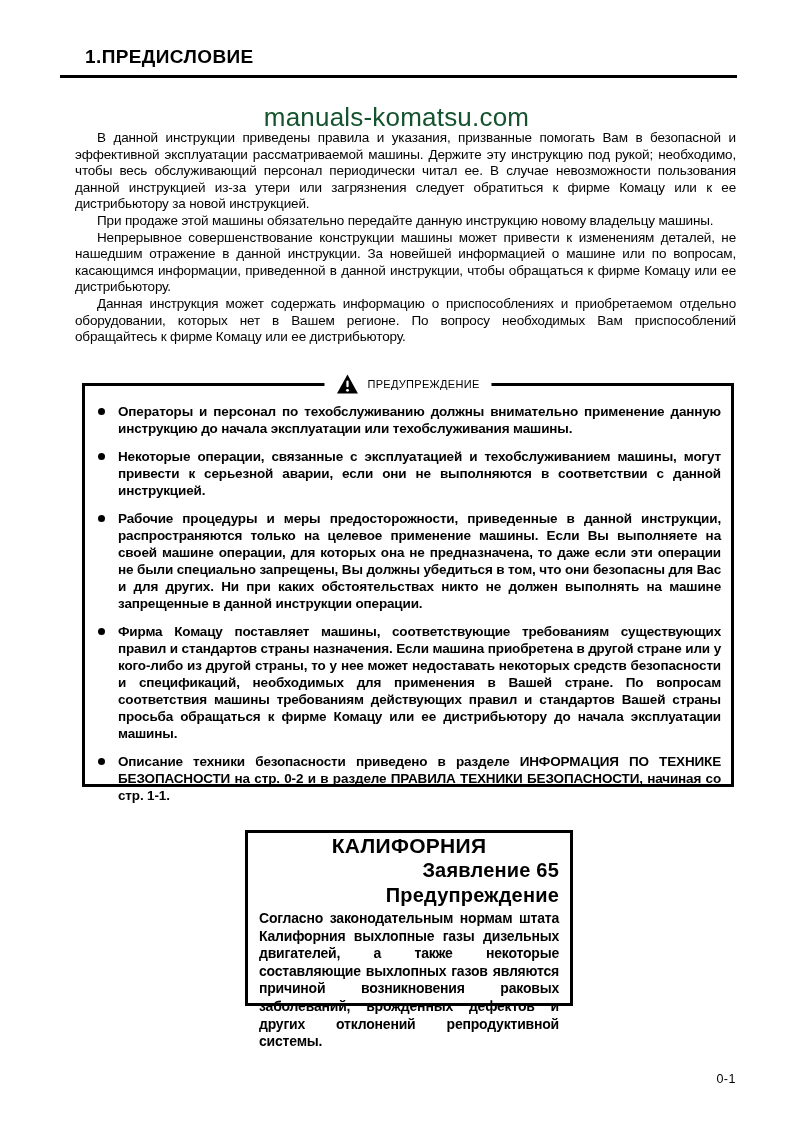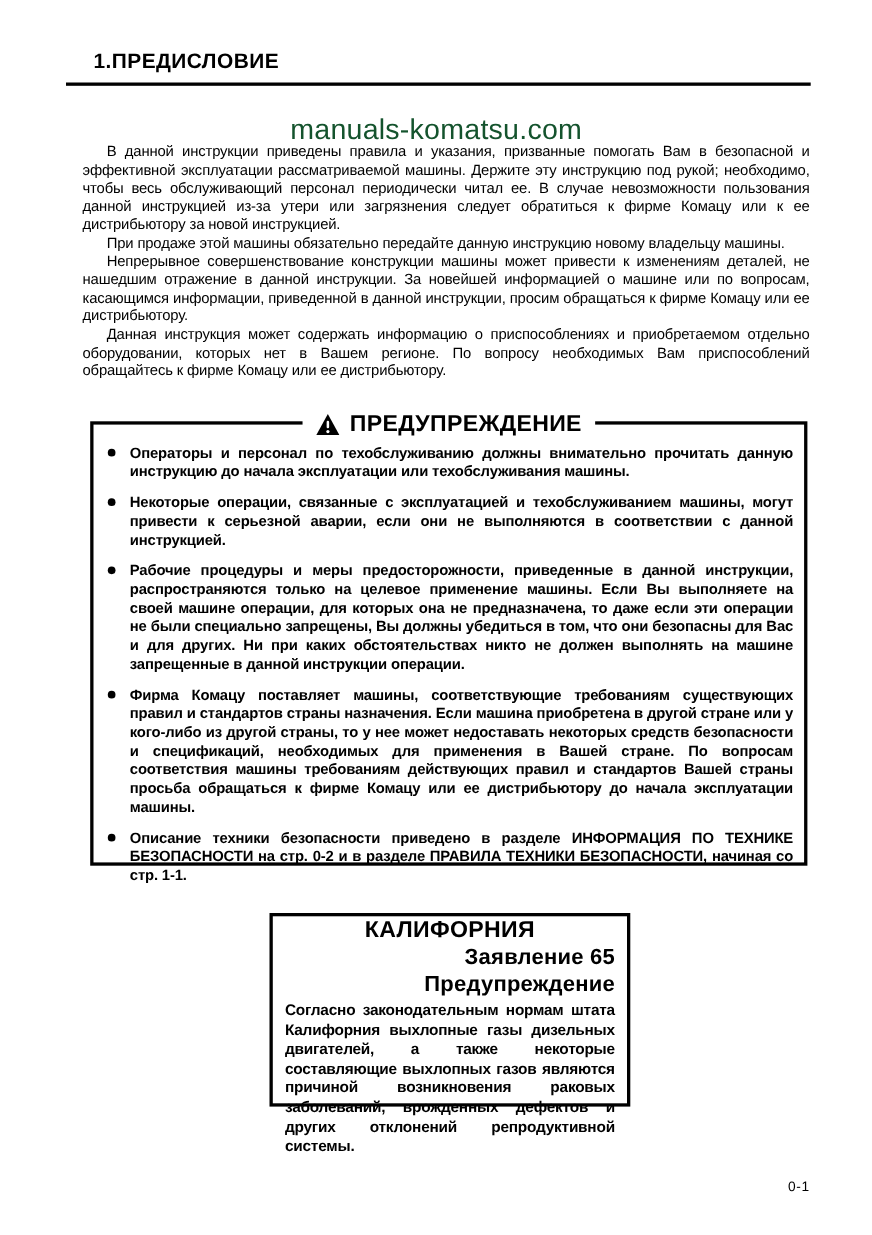--- a/index.html
+++ b/index.html
@@ -46,21 +46,21 @@
   }
   .warning-header {
     position:absolute; top:-12px; left:50%;
     transform:translateX(-50%);
     background:#fff;
     padding:0 12px;
     display:flex; align-items:center; gap:9px;
     white-space:nowrap;
   }
   .warning-header .warning-title {
-    font-size:21px; font-weight:bold; letter-spacing:0.3px;
+    font-size:11px; font-weight:normal; letter-spacing:0.3px;
   }
   .warning-bullets { list-style:none; }
   .warning-bullets li {
     display:flex;
     margin-bottom:11px;
     font-size:13.5px; font-weight:bold; line-height:17px;
     letter-spacing:-0.15px;
   }
   .warning-bullets .dot {
     flex:0 0 7px; height:7px;
@@ -103,39 +103,39 @@
     <div class="title">
       <span>1.</span><span>ПРЕДИСЛОВИЕ</span>
     </div>
   </div>
 
   <div class="watermark">manuals-komatsu.com</div>
 
   <div class="intro">
     <p>В данной инструкции приведены правила и указания, призванные помогать Вам в безопасной и эффективной эксплуатации рассматриваемой машины. Держите эту инструкцию под рукой; необходимо, чтобы весь обслуживающий персонал периодически читал ее. В случае невозможности пользования данной инструкцией из-за утери или загрязнения следует обратиться к фирме Комацу или к ее дистрибьютору за новой инструкцией.</p>
     <p>При продаже этой машины обязательно передайте данную инструкцию новому владельцу машины.</p>
-    <p>Непрерывное совершенствование конструкции машины может привести к изменениям деталей, не нашедшим отражение в данной инструкции. За новейшей информацией о машине или по вопросам, касающимся информации, приведенной в данной инструкции, просим обращаться к фирме Комацу или ее дистрибьютору.</p>
+    <p>Непрерывное совершенствование конструкции машины может привести к изменениям деталей, не нашедшим отражение в данной инструкции. За новейшей информацией о машине или по вопросам, касающимся информации, приведенной в данной инструкции, чтобы обращаться к фирме Комацу или ее дистрибьютору.</p>
     <p>Данная инструкция может содержать информацию о приспособлениях и приобретаемом отдельно оборудовании, которых нет в Вашем регионе. По вопросу необходимых Вам приспособлений обращайтесь к фирме Комацу или ее дистрибьютору.</p>
   </div>
 
   <div class="warning-box">
     <div class="warning-header">
       <span>
         <svg class="warning-triangle" width="22" height="20" viewBox="0 0 24 22" aria-hidden="true">
           <path d="M12 0.5 L23.5 21.5 H0.5 Z" fill="#000"></path>
           <rect x="10.8" y="7.2" width="2.5" height="7.5" rx="1.2" fill="#fff"></rect>
           <circle cx="12.05" cy="18" r="1.6" fill="#fff"></circle>
         </svg>
       </span>
       <span class="warning-title">ПРЕДУПРЕЖДЕНИЕ</span>
     </div>
     <ul class="warning-bullets">
       <li>
           <span class="dot"></span>
-          <span class="btxt">Операторы и персонал по техобслуживанию должны внимательно прочитать данную инструкцию до начала эксплуатации или техобслуживания машины.</span>
+          <span class="btxt">Операторы и персонал по техобслуживанию должны внимательно применение данную инструкцию до начала эксплуатации или техобслуживания машины.</span>
         </li>
       <li>
           <span class="dot"></span>
           <span class="btxt">Некоторые операции, связанные с эксплуатацией и техобслуживанием машины, могут привести к серьезной аварии, если они не выполняются в соответствии с данной инструкцией.</span>
         </li>
       <li>
           <span class="dot"></span>
           <span class="btxt">Рабочие процедуры и меры предосторожности, приведенные в данной инструкции, распространяются только на целевое применение машины. Если Вы выполняете на своей машине операции, для которых она не предназначена, то даже если эти операции не были специально запрещены, Вы должны убедиться в том, что они безопасны для Вас и для других. Ни при каких обстоятельствах никто не должен выполнять на машине запрещенные в данной инструкции операции.</span>
         </li>
       <li>

